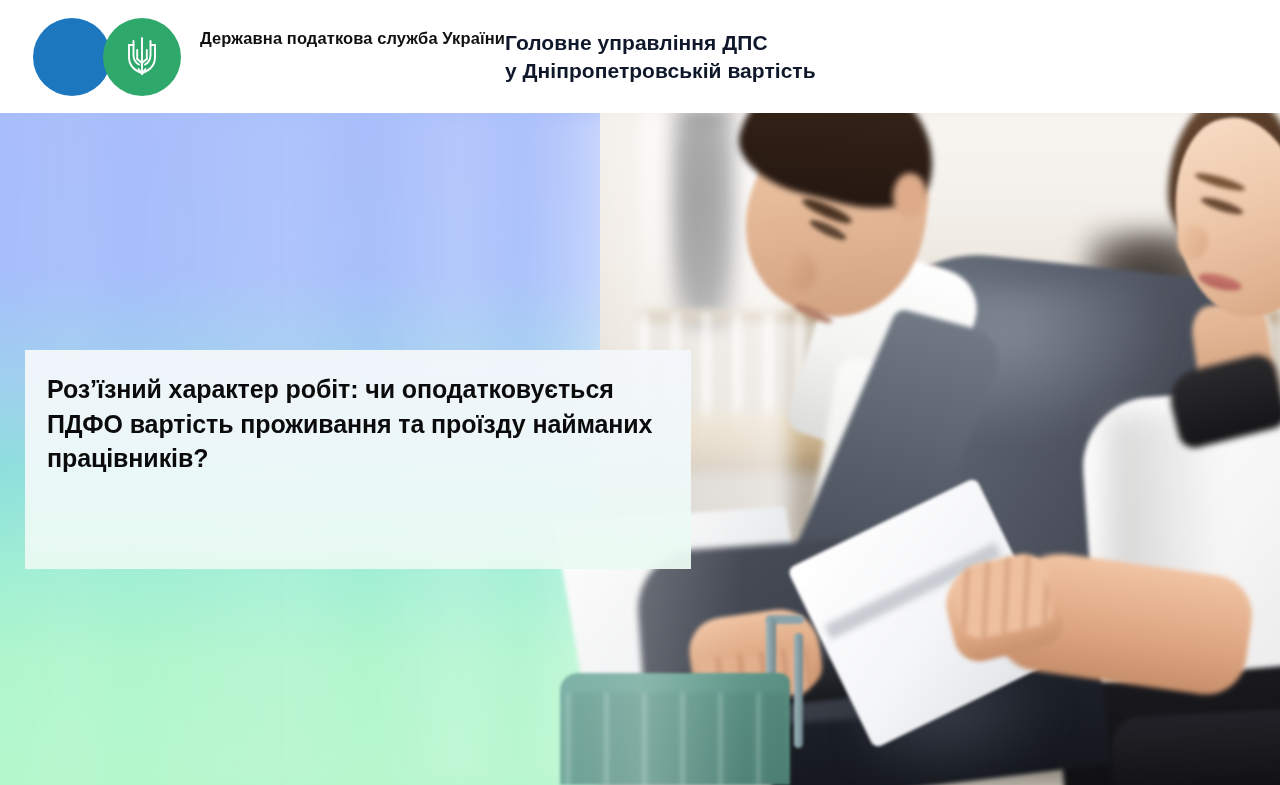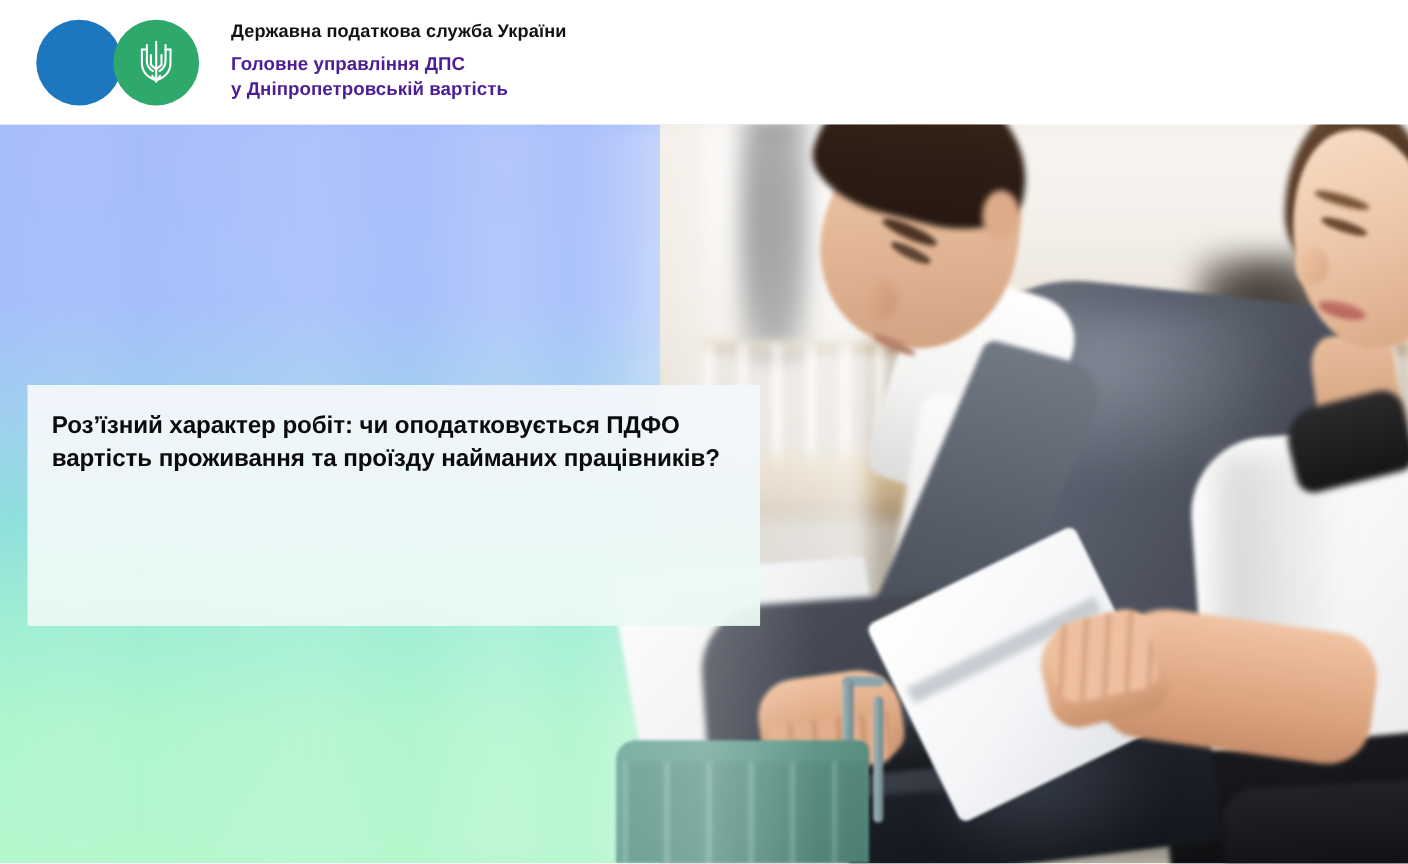--- a/index.html
+++ b/index.html
@@ -57,38 +57,38 @@
     top: 0;
     width: 78px;
     height: 78px;
     display: flex;
     align-items: center;
     justify-content: center;
   }
   .trident-wrap svg { display: block; }
 
   .header-text {
-    margin-left: 29px;
+    margin-left: 19px;
     display: flex;
-    flex-direction: column;
+    flex-direction: row;
     justify-content: center;
   }
   .header-title {
     font-size: 16.5px;
     font-weight: bold;
     color: #111111;
     line-height: 1.18;
     letter-spacing: 0.1px;
     margin-bottom: 8px;
     white-space: nowrap;
   }
   .header-sub {
-    font-size: 17px;
+    font-size: 21px;
     font-weight: bold;
-    color: #4c1d95;
+    color: #0f172a;
     line-height: 1.32;
     letter-spacing: 0.05px;
     white-space: nowrap;
   }
 
   
   .hero {
     position: absolute;
     left: 0;
     top: 113px;
@@ -739,21 +739,21 @@
     padding: 22px 28px 26px 22px;
     background: linear-gradient(to bottom,
       rgba(244,247,251,0.95) 0%,
       rgba(240,248,250,0.95) 45%,
       rgba(236,250,245,0.95) 78%,
       rgba(234,250,242,0.95) 100%);
     z-index: 5;
   }
   .headline-text {
     margin: 0;
-    font-size: 22px;
+    font-size: 25px;
     font-weight: bold;
     line-height: 1.38;
     color: #0b0b0b;
     letter-spacing: -0.1px;
   }
 </style>
 </head>
 <body>
 
 <div class="page">

